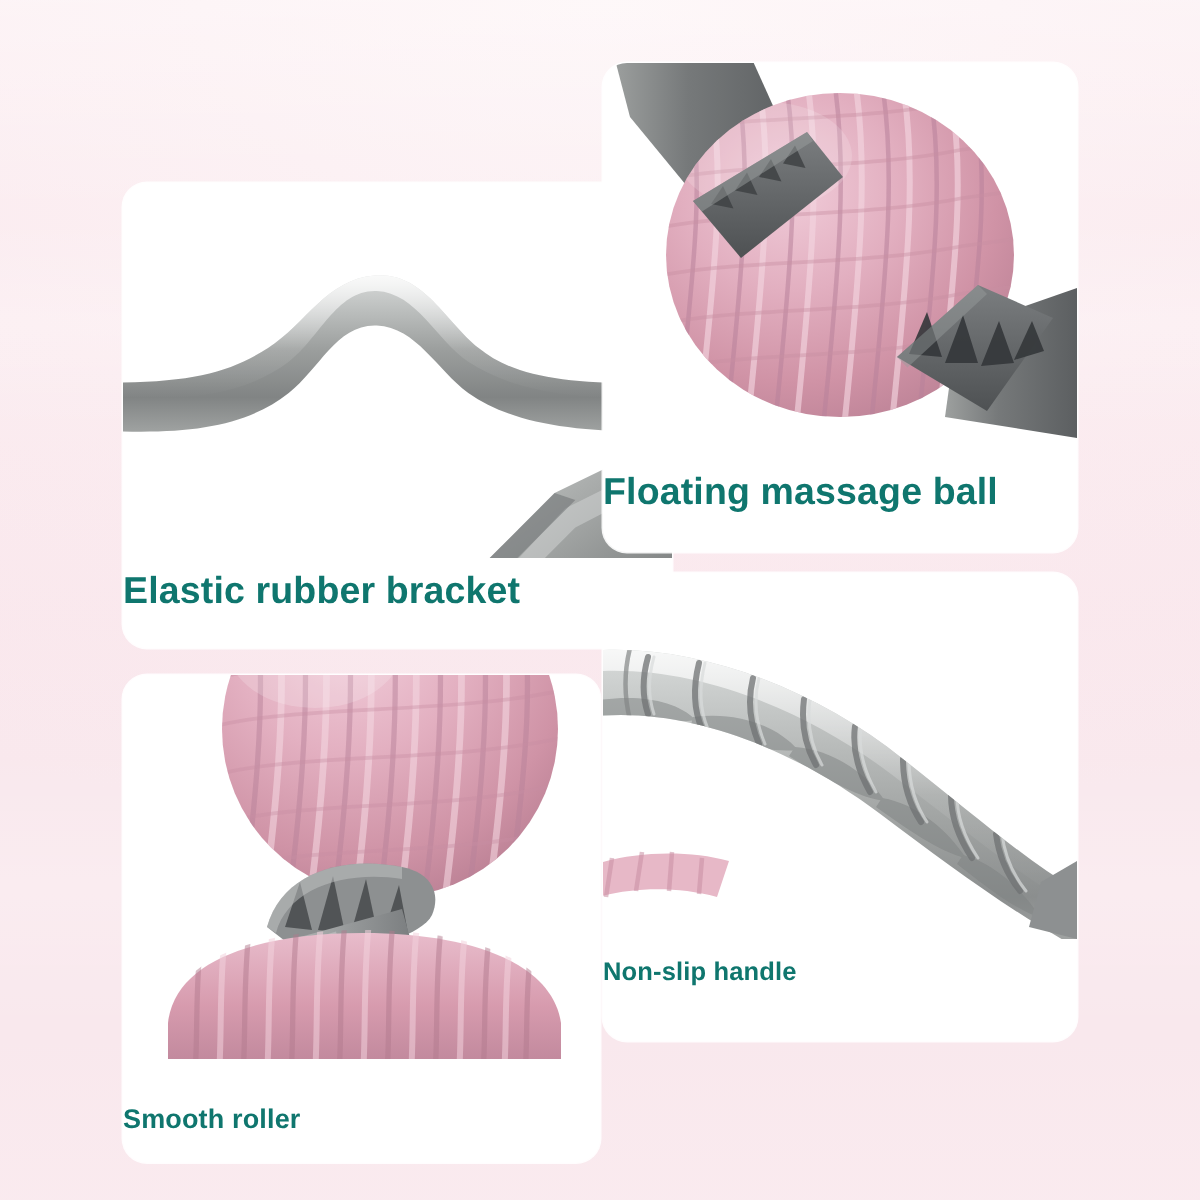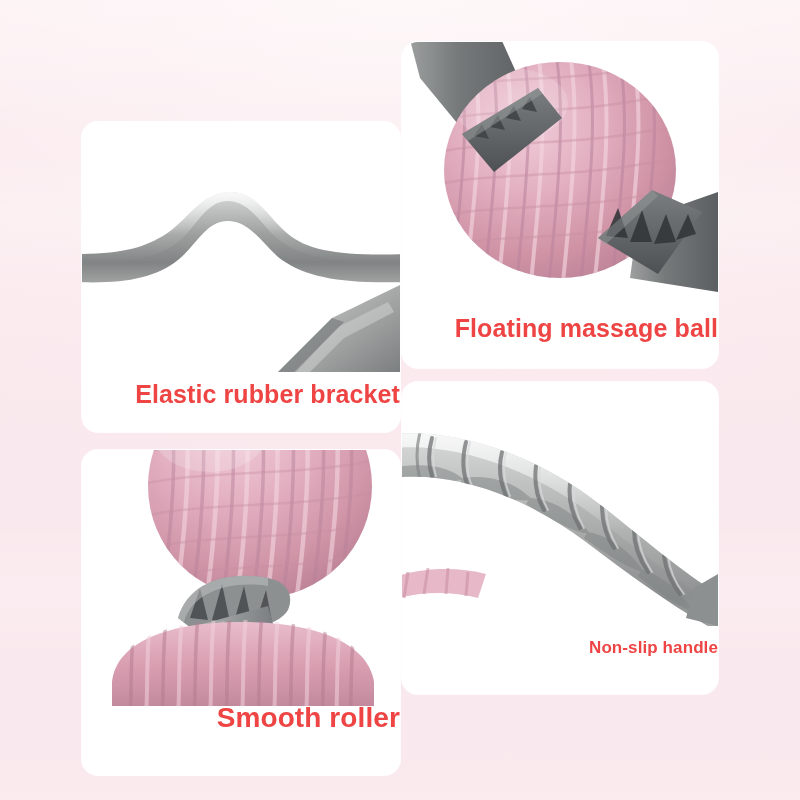--- a/index.html
+++ b/index.html
@@ -30,37 +30,37 @@
       rgba(252,240,243,.30) 100%);
   }
 
   .panel{
     position:absolute;background:#ffffff;border-radius:16px;overflow:hidden;
     box-shadow:0 0 0 1px rgba(255,255,255,.9);
   }
   .art{position:absolute;left:0;top:0;right:0;overflow:hidden;}
   .art svg{display:block;width:100%;height:100%;}
   .cap{
-    position:absolute;left:0;right:0;text-align:right;
-    font-weight:bold;color:#ef4444;letter-spacing:.1px;
+    position:absolute;left:0;right:0;text-align:left;
+    font-weight:bold;color:#0f766e;letter-spacing:.1px;
     white-space:nowrap;
   }
 
   
-  #p-bracket{left:82px; top:122px; width:318px; height:310px;}
+  #p-bracket{left:82px; top:122px; width:318px; height:310px;padding-left:48px;}
   #p-bracket .art{height:250px;}
   #p-bracket .cap{top:250px;font-size:25px;line-height:44px;}
 
   #p-ball{left:402px; top:42px; width:316px; height:326px;}
   #p-ball .art{height:262px;}
   #p-ball .cap{top:264px;font-size:25px;line-height:44px;}
 
   #p-roller{left:82px; top:450px; width:318px; height:325px;}
   #p-roller .art{height:256px;}
-  #p-roller .cap{top:246px;font-size:28px;line-height:44px;margin-left:37px;}
+  #p-roller .cap{top:274px;font-size:18px;line-height:44px;}
 
   #p-handle{left:402px; top:382px; width:316px; height:312px;}
   #p-handle .art{height:244px;}
   #p-handle .cap{top:244px;font-size:17px;line-height:44px;}
 </style>
 </head>
 <body>
 
 <div id="stage">
 

